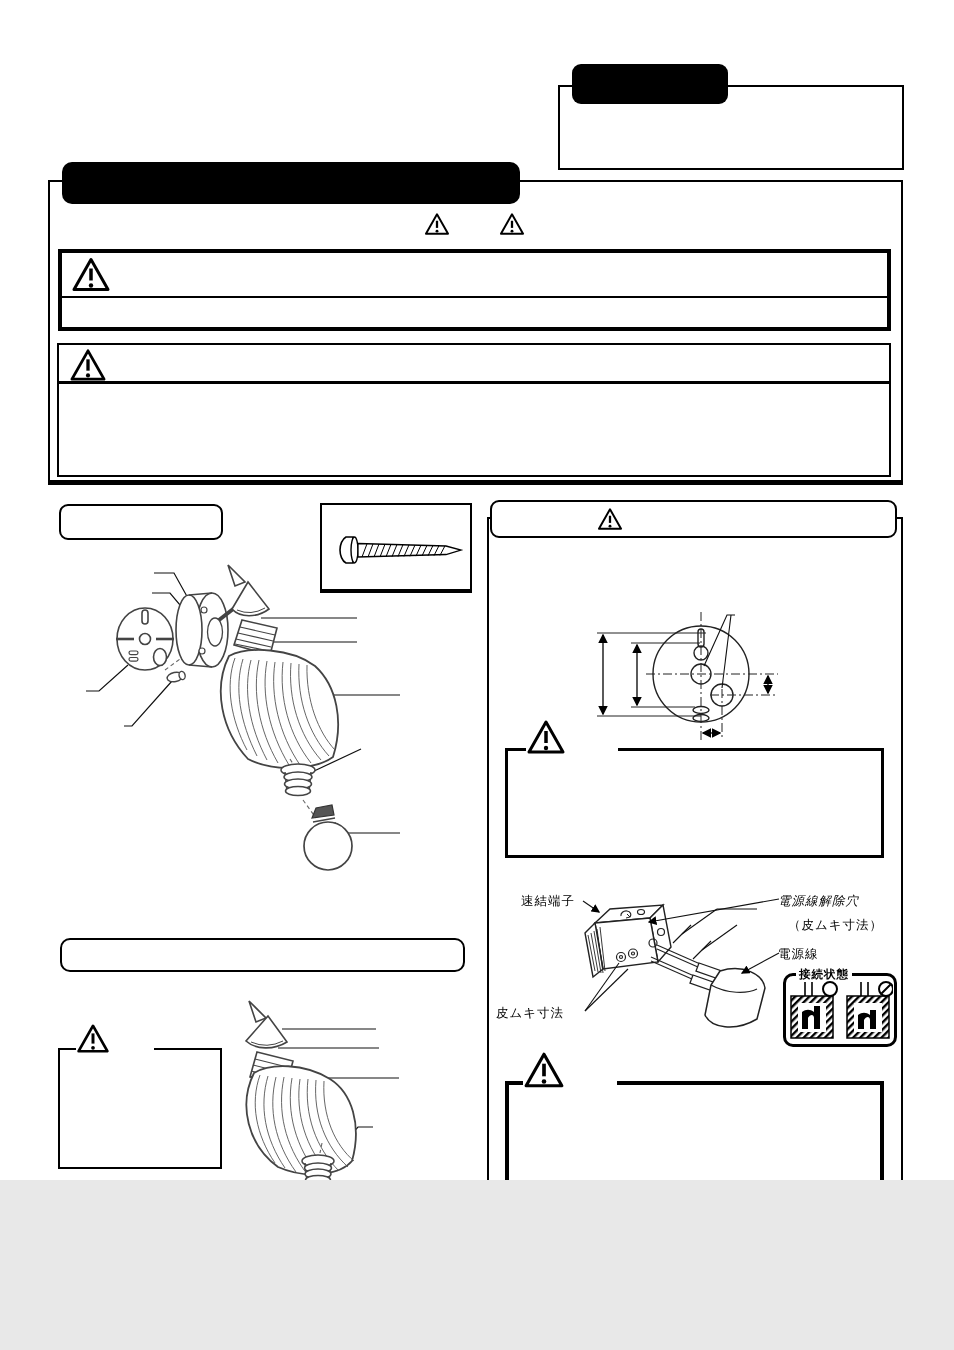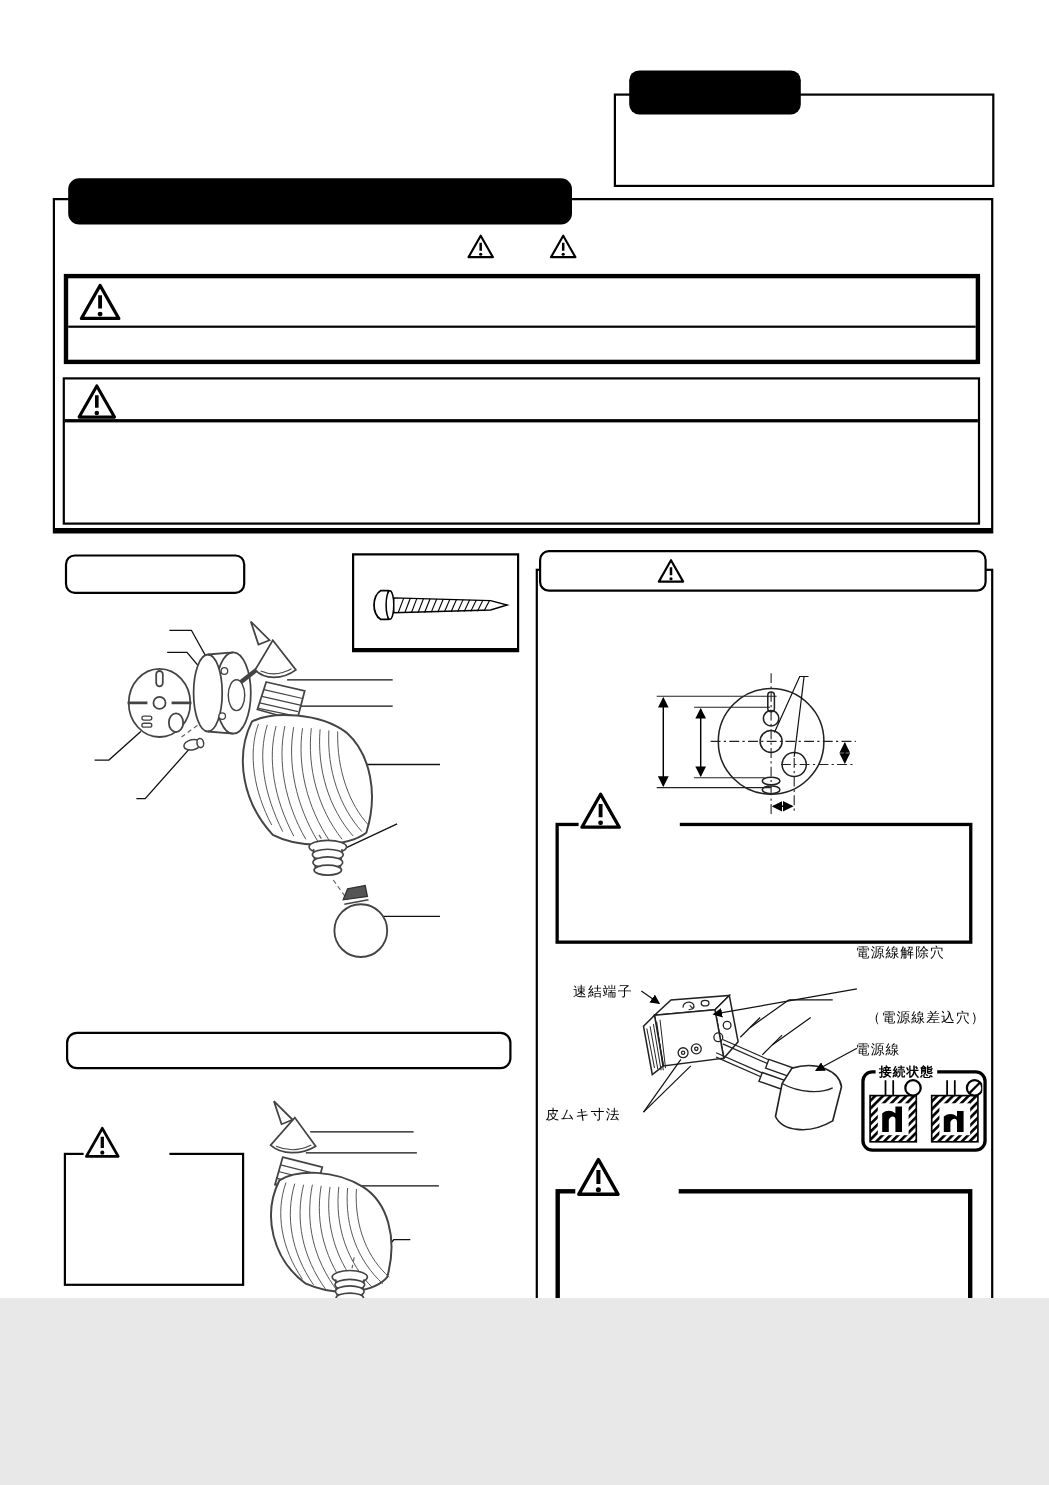--- a/index.html
+++ b/index.html
@@ -290,22 +290,22 @@
     <g stroke="#111" stroke-width="1.1" fill="none">
       <path d="M88 16 L104 27" marker-end="url(#ar2)"></path>
       <path d="M284 14 L154 37" marker-end="url(#ar2)"></path>
       <path d="M284 68 L247 88" marker-end="url(#ar2)"></path>
       <path d="M90 126 L124 78"></path>
       <path d="M90 126 L133 84"></path>
     </g>
   </svg>
 
   <div class="jp" style="left:521px;top:895px;">速結端子</div>
-  <div class="jp" style="left:778px;top:860px;">電源線解除穴</div>
-  <div class="jp" style="left:788px;top:919px;">（電源線差込穴）</div>
+  <div class="jp" style="left:778px;top:895px;font-style:italic;">電源線解除穴</div>
+  <div class="jp" style="left:788px;top:919px;">（皮ムキ寸法）</div>
   <div class="jp" style="left:778px;top:948px;font-family:Liberation Serif, serif;">電源線</div>
   <div class="jp" style="left:496px;top:1007px;">皮ムキ寸法</div>
 
   <div class="box" style="left:783px;top:973px;width:114px;height:74px;border-width:3px;border-radius:10px;">
     <span class="conn-title">接続状態</span>
     <svg style="position:absolute;left:3px;top:4px" width="104" height="62" viewBox="0 0 104 62">
       <defs>
         <pattern id="hatch" width="5" height="5" patternTransform="rotate(45)" patternUnits="userSpaceOnUse">
           <rect width="5" height="5" fill="#fff"></rect>
             <rect width="2.4" height="5" fill="#000"></rect>

